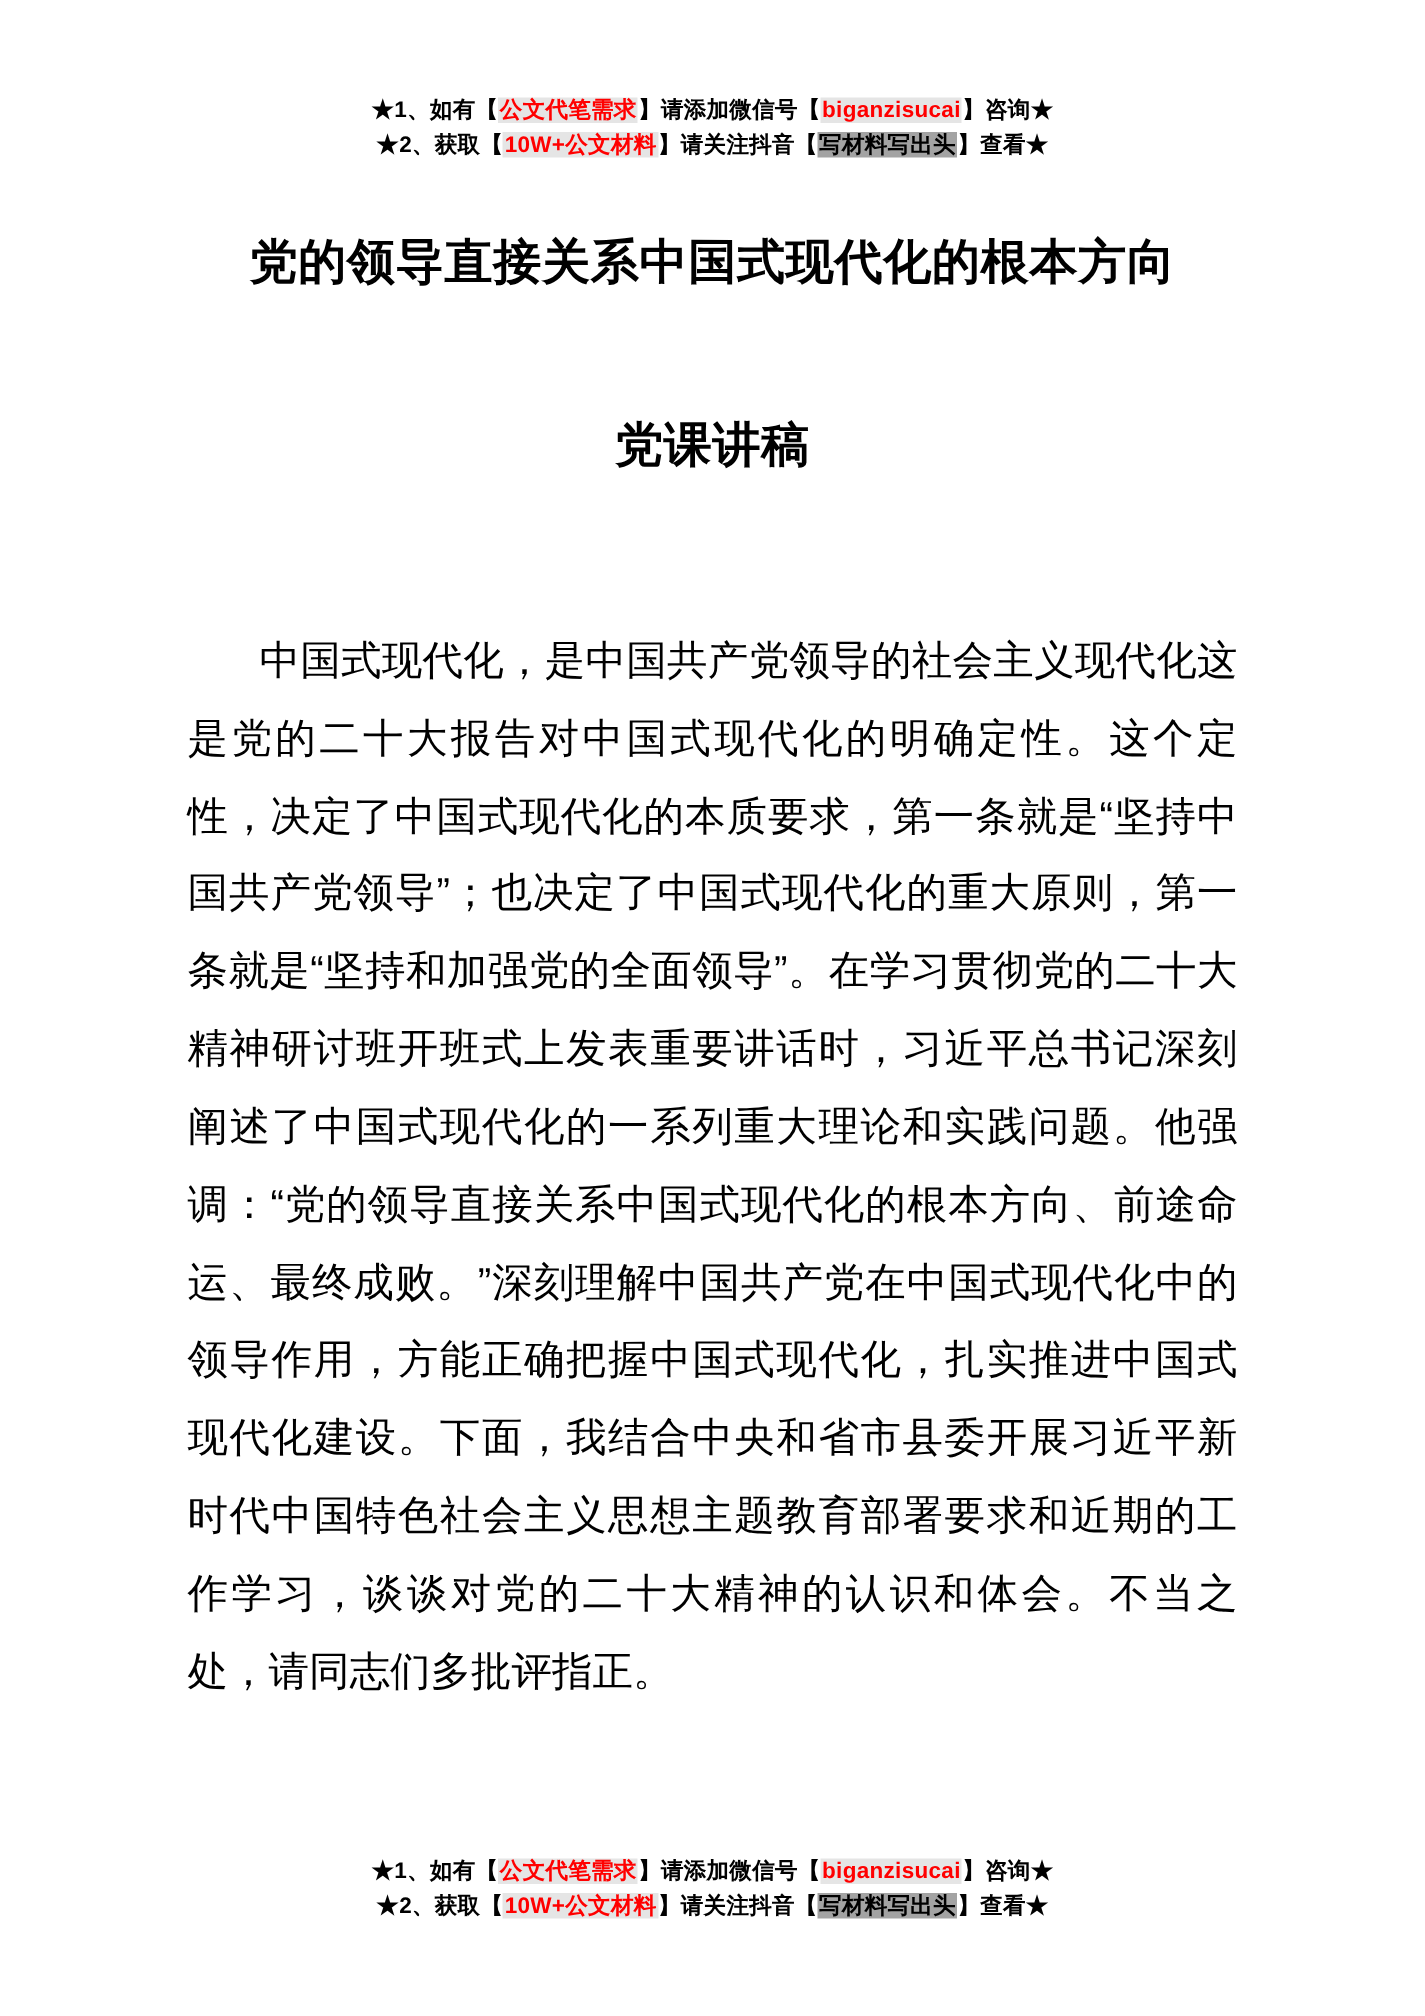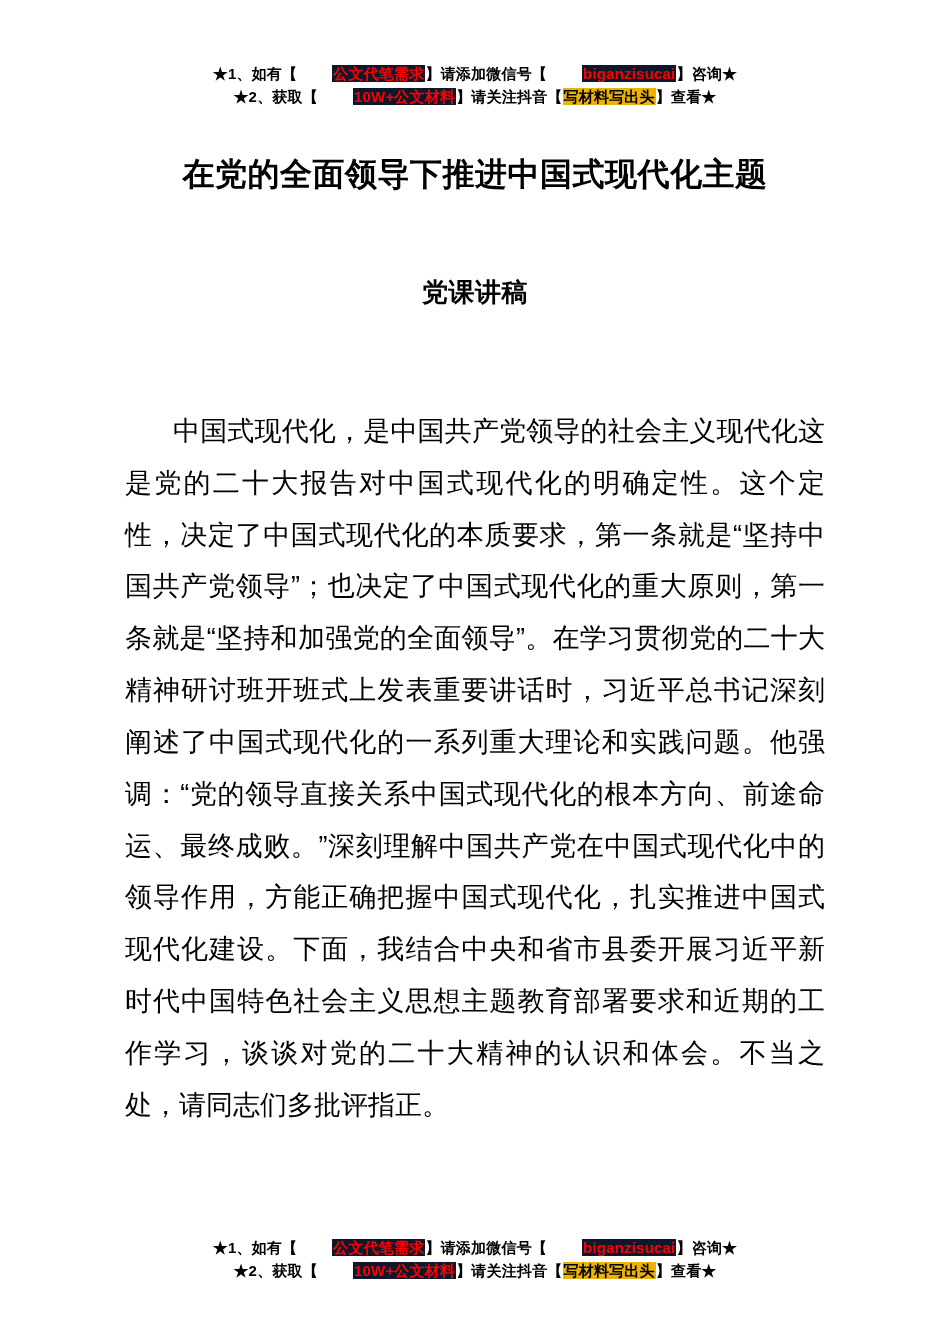--- a/index.html
+++ b/index.html
@@ -37,45 +37,44 @@
   .promo-bottom {
     position: absolute;
     left: 0;
     right: 0;
     bottom: 62px;
   }
   .promo-line {
     white-space: nowrap;
   }
   .hl {
-    background: #0f172a;
+    background: #e5e5e5;
     color: #ff0000;
     padding: 0 1px;
-    margin-left: 35px;
   }
   .hl-dark {
-    background: #eab308;
+    background: #a3a3a3;
     color: #000000;
     padding: 0 1px;
   }
 
   
   .title-block {
     margin-top: 46px;
     text-align: center;
   }
   .title-line {
     font-size: 32px;
     font-weight: bold;
     letter-spacing: 0.5px;
     line-height: 1.2;
   }
   .title-line2 {
     margin-top: 82px;
-    font-size: 26px;
+    font-size: 32px;
     font-weight: bold;
     letter-spacing: 0.5px;
   }
 
   
   .body-block {
     margin: 0 auto;
     width: 700px;
     margin-top: 96px;
   }
@@ -102,21 +101,21 @@
   <div class="promo promo-top">
     <div class="promo-line">
       <span>★1、如有</span><span>【</span><span class="hl">公文代笔需求</span><span>】</span><span>请添加微信号</span><span>【</span><span class="hl">biganzisucai</span><span>】</span><span>咨询★</span>
     </div>
     <div class="promo-line">
       <span>★2、获取</span><span>【</span><span class="hl">10W+公文材料</span><span>】</span><span>请关注抖音</span><span>【</span><span class="hl-dark">写材料写出头</span><span>】</span><span>查看★</span>
     </div>
   </div>
 
   <div class="title-block">
-    <div class="title-line">在党的全面领导下推进中国式现代化主题</div>
+    <div class="title-line">党的领导直接关系中国式现代化的根本方向</div>
     <div class="title-line2">党课讲稿</div>
   </div>
 
   <div class="body-block">
     <div class="para">中国式现代化，是中国共产党领导的社会主义现代化这是党的二十大报告对中国式现代化的明确定性。这个定性，决定了中国式现代化的本质要求，第一条就是“坚持中国共产党领导”；也决定了中国式现代化的重大原则，第一条就是“坚持和加强党的全面领导”。在学习贯彻党的二十大精神研讨班开班式上发表重要讲话时，习近平总书记深刻阐述了中国式现代化的一系列重大理论和实践问题。他强调：“党的领导直接关系中国式现代化的根本方向、前途命运、最终成败。”深刻理解中国共产党在中国式现代化中的领导作用，方能正确把握中国式现代化，扎实推进中国式现代化建设。下面，我结合中央和省市县委开展习近平新时代中国特色社会主义思想主题教育部署要求和近期的工作学习，谈谈对党的二十大精神的认识和体会。不当之处，请同志们多批评指正。</div>
   </div>
 
   <div class="promo promo-bottom">
     <div class="promo-line">
       <span>★1、如有</span><span>【</span><span class="hl">公文代笔需求</span><span>】</span><span>请添加微信号</span><span>【</span><span class="hl">biganzisucai</span><span>】</span><span>咨询★</span>

